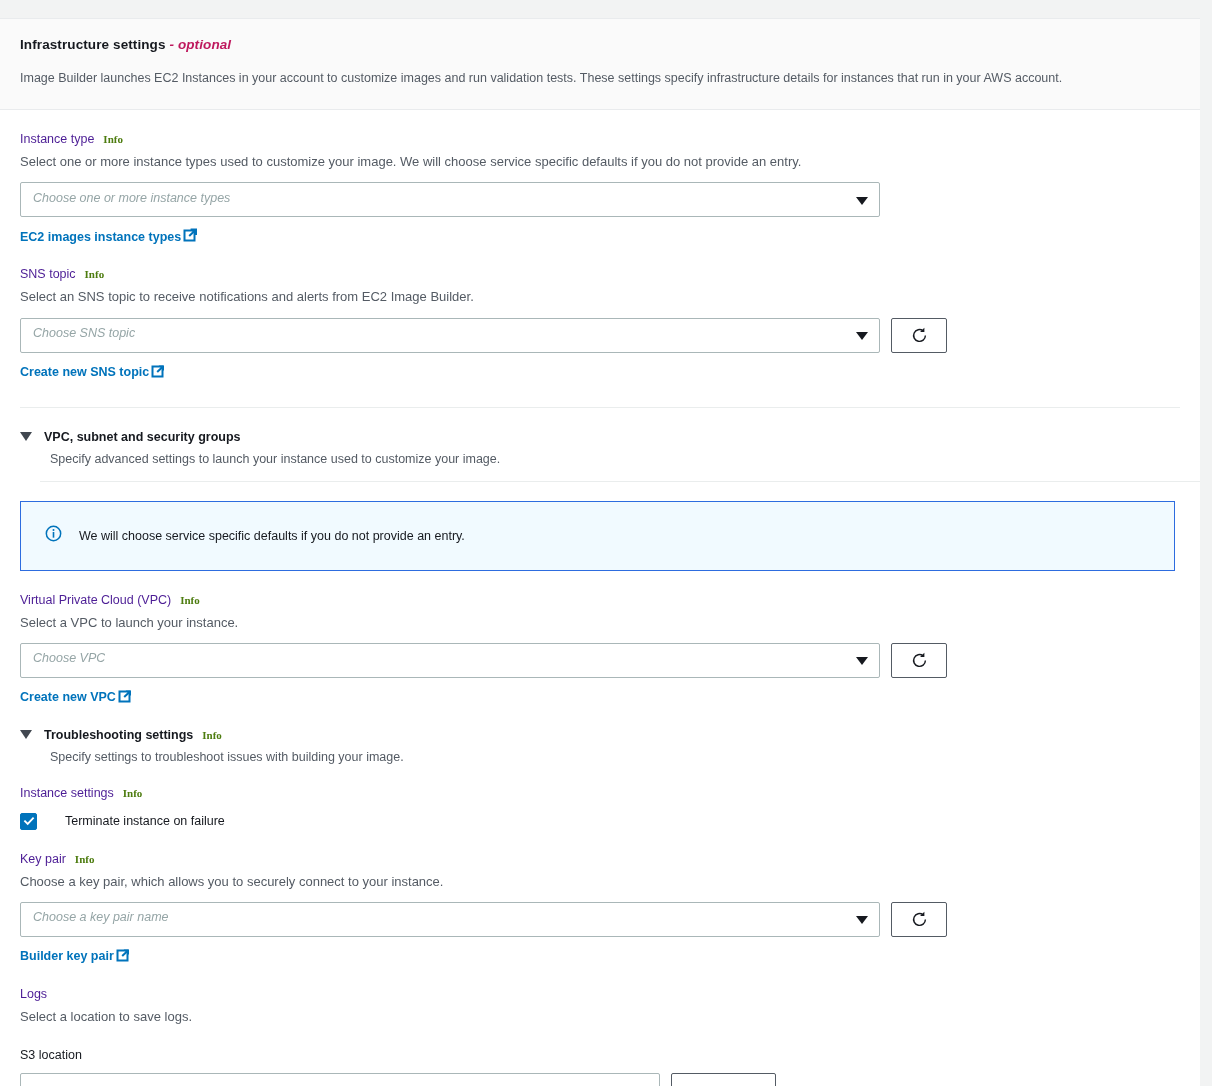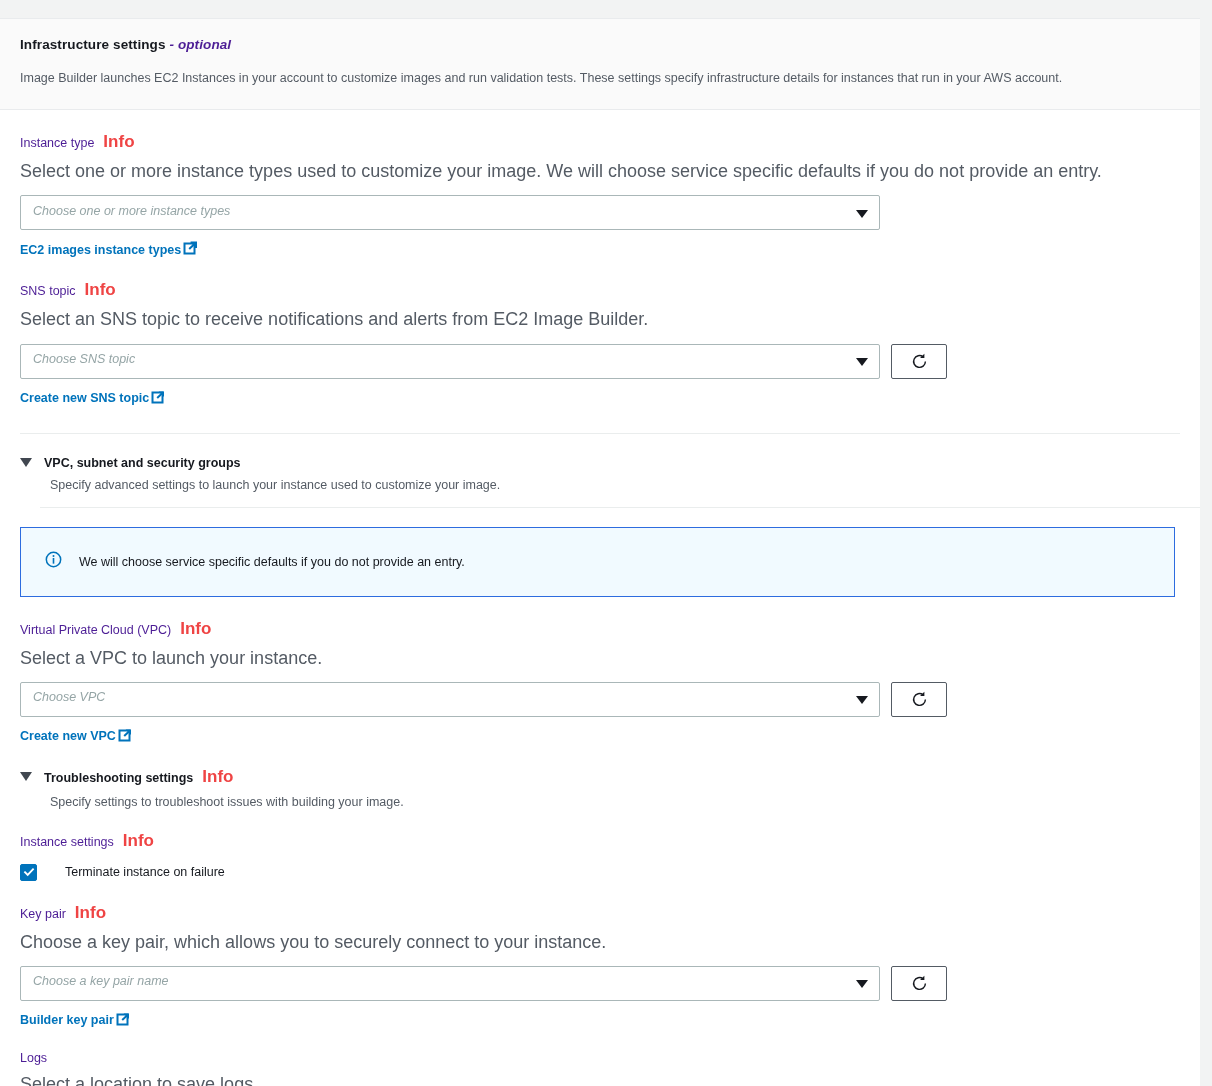--- a/index.html
+++ b/index.html
@@ -31,45 +31,45 @@
   }
   .card-title {
     font-size: 13.5px;
     font-weight: bold;
     color: #16191f;
     letter-spacing: 0.1px;
   }
   .card-title .opt {
     font-weight: bold;
     font-style: italic;
-    color: #4c1d95;
+    color: #be185d;
   }
   .card-desc {
     margin-top: 17px;
     font-size: 12.5px;
     color: #545b64;
     line-height: 1.45;
   }
 
   
   .card-body { padding: 0 20px; background: #fff; }
 
   .field { padding-top: 22px; }
   .field-label-row {
     display: flex; align-items: baseline; gap: 9px;
     font-size: 12.5px; color: #16191f;
   }
   .field-label { color: #4c1d95; text-align: right; }
   .info-link {
-    color: #ef4444; font-weight: bold; font-size: 17px;
-    text-decoration: none; cursor: pointer;
+    color: #4d7c0f; font-weight: bold; font-size: 11px;
+    text-decoration: none; cursor: pointer; font-family: Liberation Serif, serif;
   }
   .field-desc {
     margin-top: 7px;
-    font-size: 18px; color: #545b64; line-height: 1.4;
+    font-size: 13px; color: #545b64; line-height: 1.4;
   }
 
   
   .control-row { display: flex; align-items: center; gap: 11px; margin-top: 11px; }
 
   .select {
     position: relative;
     height: 35px;
     border: 1px solid #aab7b8;
     background: #fff;

